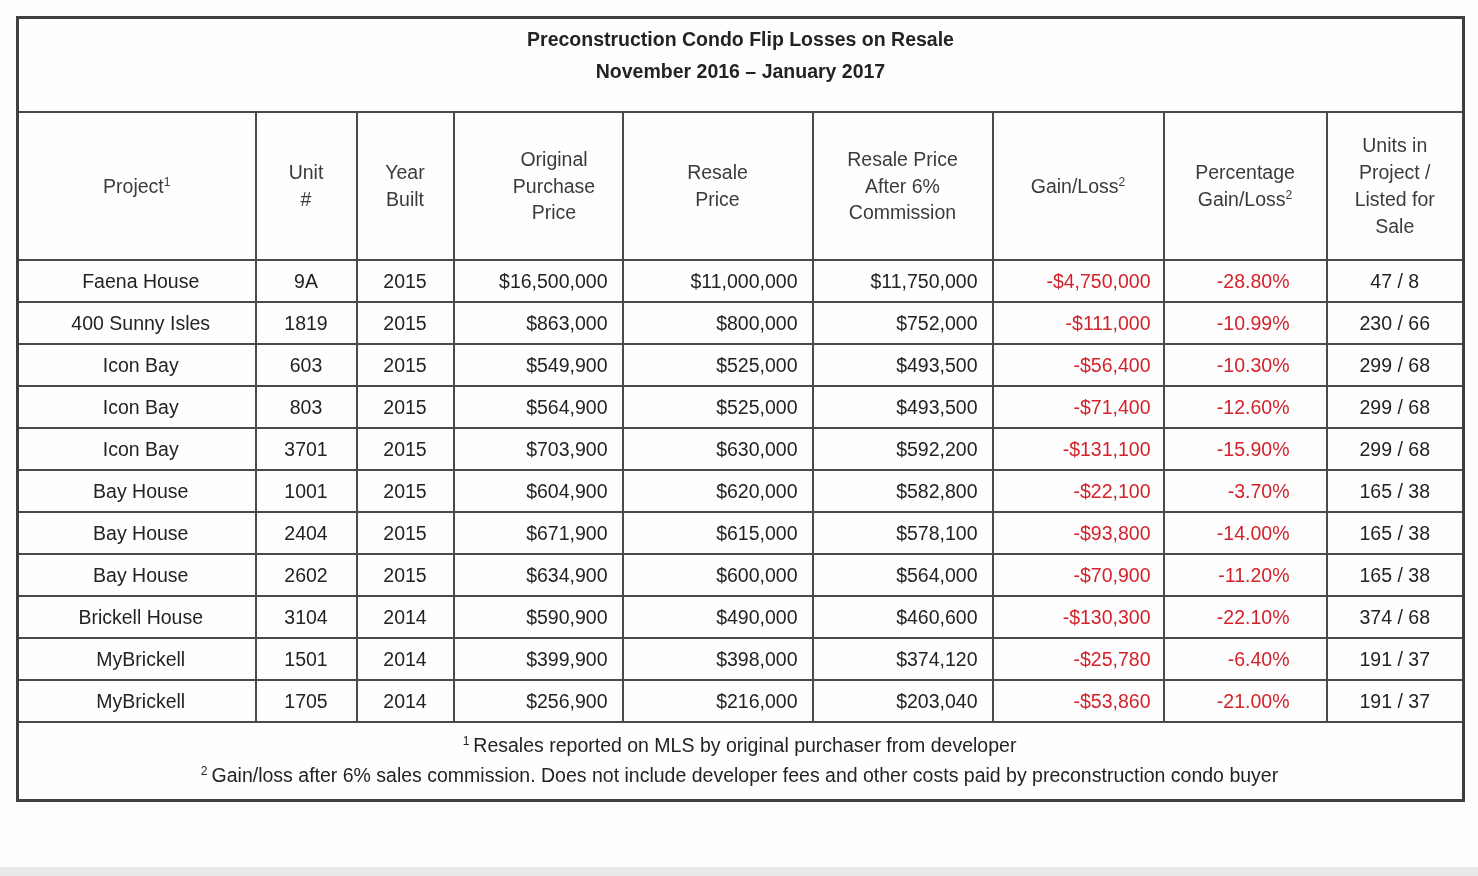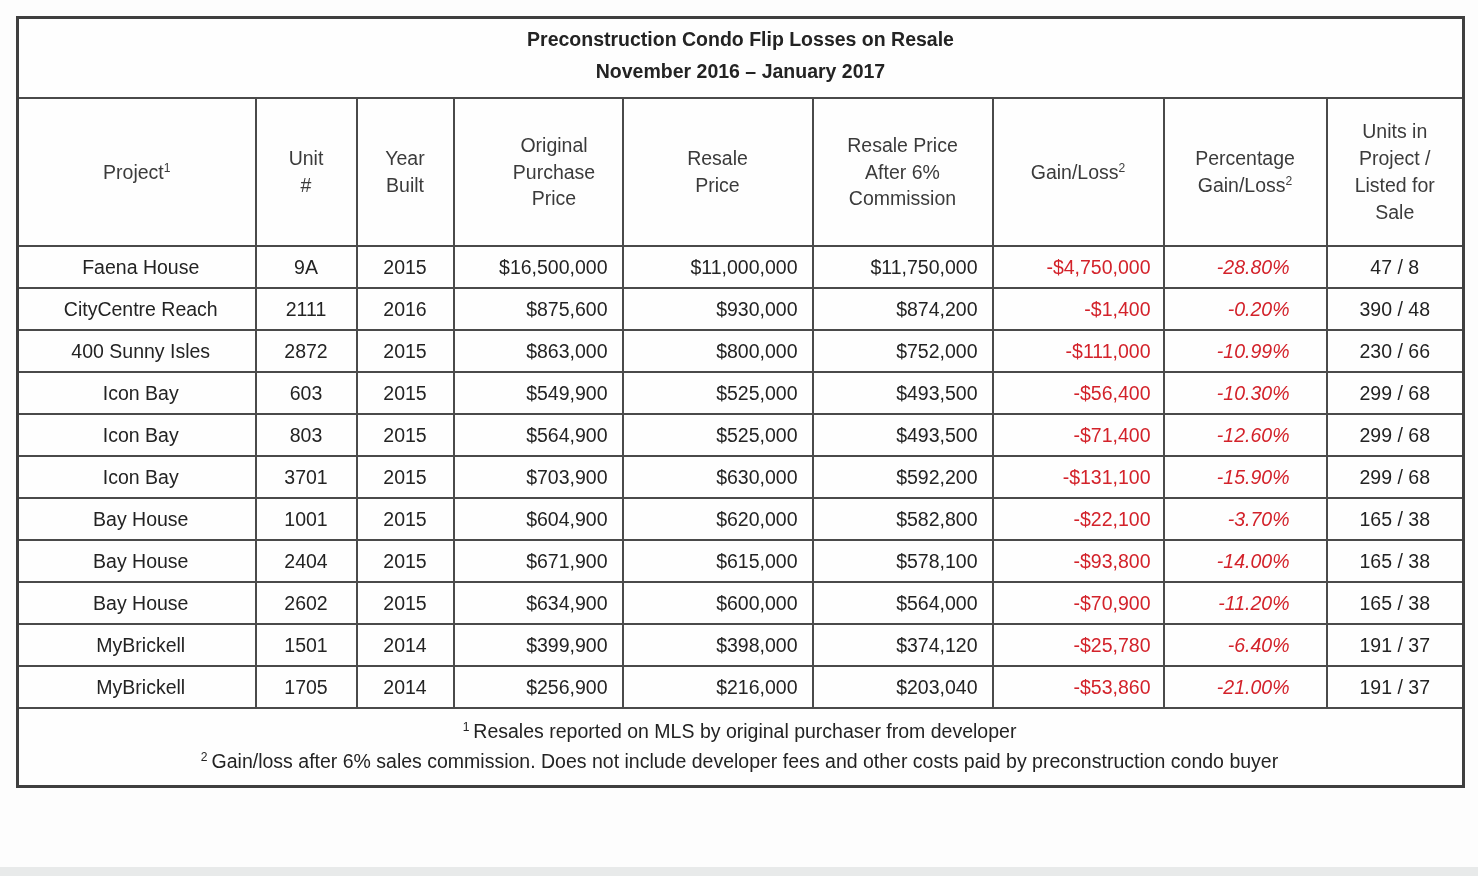--- a/index.html
+++ b/index.html
@@ -39,21 +39,21 @@
     overflow: hidden;
   }
   .title-cell {
     height: 68px;
     text-align: center;
     vertical-align: middle;
     font-weight: 700;
     font-size: 21px;
     color: #2d2d2d;
     line-height: 32px;
-    padding: 2px 0 8px 0;
+    padding: 2px 0 22px 0;
   }
   .flip-table thead tr.header-row th {
     height: 146px;
     font-weight: 400;
     text-align: center;
     vertical-align: middle;
     color: #3b3b3b;
     line-height: 1.38;
     padding: 0 4px;
   }
@@ -67,21 +67,21 @@
   .thw-units_listed { max-width: 86px; }
   .flip-table tbody td {
     height: 38px;
     vertical-align: middle;
     white-space: nowrap;
   }
   .align-left   { text-align: center;  padding-left: 9px; }
   .align-center { text-align: center; }
   .align-right  { text-align: right; padding-right: 14px; }
   td.col-gain_loss { padding-right: 12px; }
-  td.col-pct_gain_loss { padding-right: 36px; font-style: italic; }
+  td.col-pct_gain_loss { padding-right: 36px; }
   td.loss { color: var(--loss-red, #d3222a); border-radius: 6px; }
   .footnote-cell {
     height: 66px;
     vertical-align: middle;
     text-align: center;
     padding: 4px 8px 6px 6px;
     font-size: 20px;
     color: #3d3d3d;
     line-height: 30px;
   }
@@ -133,33 +133,22 @@
           <td class="align-center col-unit">9A</td>
           <td class="align-center col-year_built">2015</td>
           <td class="align-right col-original_purchase_price">$16,500,000</td>
           <td class="align-right col-resale_price">$11,000,000</td>
           <td class="align-right col-resale_after_commission">$11,750,000</td>
           <td class="align-right col-gain_loss loss">-$4,750,000</td>
           <td class="align-right col-pct_gain_loss loss">-28.80%</td>
           <td class="align-center col-units_listed">47 / 8</td>
         </tr>
         <tr>
-          <td class="align-left col-project">CityCentre Reach</td>
-          <td class="align-center col-unit">2111</td>
-          <td class="align-center col-year_built">2016</td>
-          <td class="align-right col-original_purchase_price">$875,600</td>
-          <td class="align-right col-resale_price">$930,000</td>
-          <td class="align-right col-resale_after_commission">$874,200</td>
-          <td class="align-right col-gain_loss loss">-$1,400</td>
-          <td class="align-right col-pct_gain_loss loss">-0.20%</td>
-          <td class="align-center col-units_listed">390 / 48</td>
-        </tr>
-        <tr>
           <td class="align-left col-project">400 Sunny Isles</td>
-          <td class="align-center col-unit">2872</td>
+          <td class="align-center col-unit">1819</td>
           <td class="align-center col-year_built">2015</td>
           <td class="align-right col-original_purchase_price">$863,000</td>
           <td class="align-right col-resale_price">$800,000</td>
           <td class="align-right col-resale_after_commission">$752,000</td>
           <td class="align-right col-gain_loss loss">-$111,000</td>
           <td class="align-right col-pct_gain_loss loss">-10.99%</td>
           <td class="align-center col-units_listed">230 / 66</td>
         </tr>
         <tr>
           <td class="align-left col-project">Icon Bay</td>
@@ -219,20 +208,31 @@
         <tr>
           <td class="align-left col-project">Bay House</td>
           <td class="align-center col-unit">2602</td>
           <td class="align-center col-year_built">2015</td>
           <td class="align-right col-original_purchase_price">$634,900</td>
           <td class="align-right col-resale_price">$600,000</td>
           <td class="align-right col-resale_after_commission">$564,000</td>
           <td class="align-right col-gain_loss loss">-$70,900</td>
           <td class="align-right col-pct_gain_loss loss">-11.20%</td>
           <td class="align-center col-units_listed">165 / 38</td>
+        </tr>
+        <tr>
+          <td class="align-left col-project">Brickell House</td>
+          <td class="align-center col-unit">3104</td>
+          <td class="align-center col-year_built">2014</td>
+          <td class="align-right col-original_purchase_price">$590,900</td>
+          <td class="align-right col-resale_price">$490,000</td>
+          <td class="align-right col-resale_after_commission">$460,600</td>
+          <td class="align-right col-gain_loss loss">-$130,300</td>
+          <td class="align-right col-pct_gain_loss loss">-22.10%</td>
+          <td class="align-center col-units_listed">374 / 68</td>
         </tr>
         <tr>
           <td class="align-left col-project">MyBrickell</td>
           <td class="align-center col-unit">1501</td>
           <td class="align-center col-year_built">2014</td>
           <td class="align-right col-original_purchase_price">$399,900</td>
           <td class="align-right col-resale_price">$398,000</td>
           <td class="align-right col-resale_after_commission">$374,120</td>
           <td class="align-right col-gain_loss loss">-$25,780</td>
           <td class="align-right col-pct_gain_loss loss">-6.40%</td>

